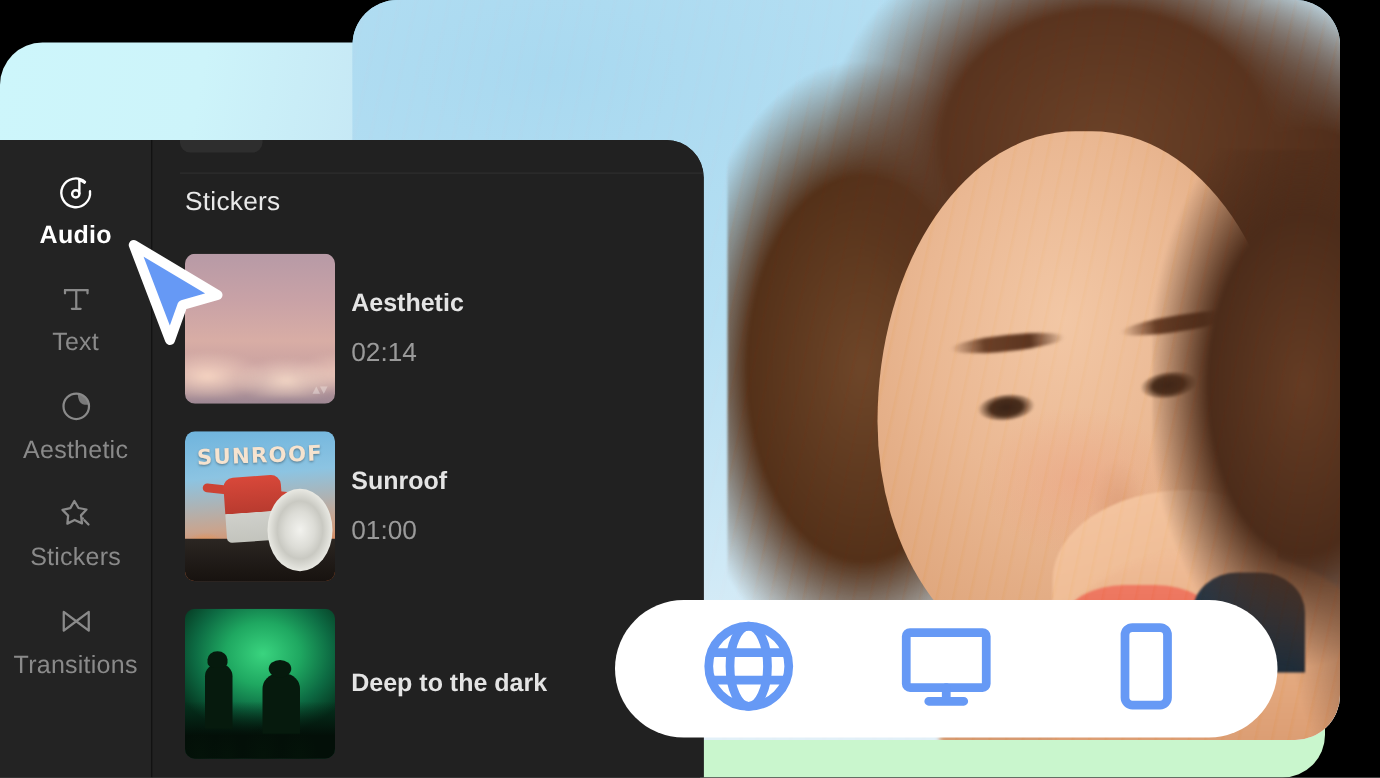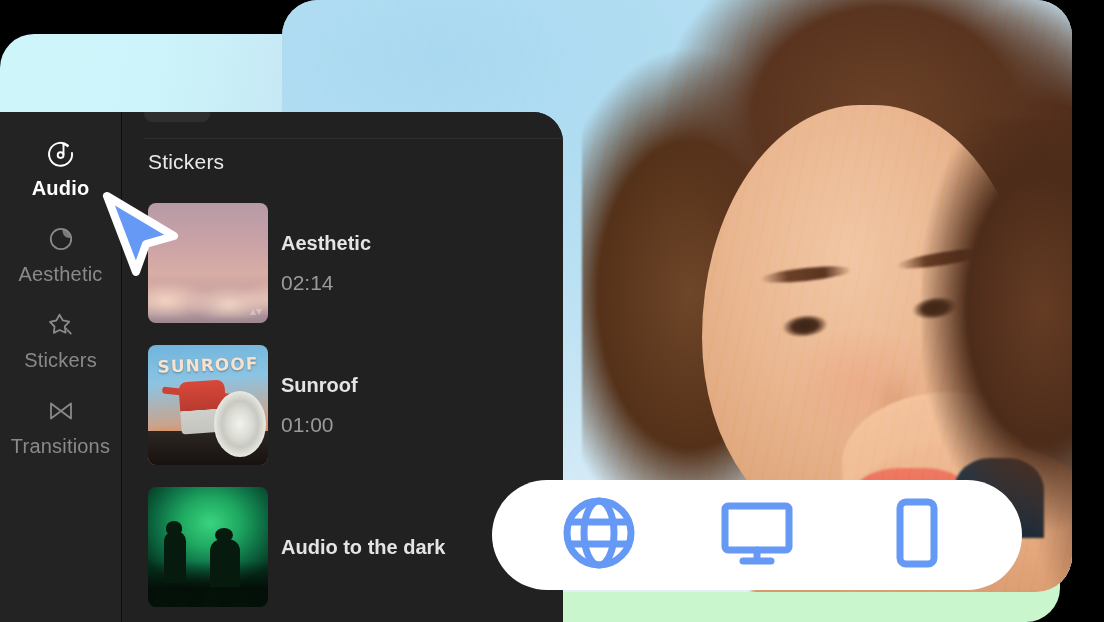--- a/index.html
+++ b/index.html
@@ -274,20 +274,29 @@
           <svg viewBox="0 0 30 30" width="30" height="30" fill="none">
             <path d="M22 7.5A11.5 11.5 0 1 0 26 15" stroke="#ffffff" stroke-width="1.9" stroke-linecap="round"></path>
             <path d="M17.5 6.2v10.4" stroke="#ffffff" stroke-width="1.9" stroke-linecap="round"></path>
             <circle cx="14.6" cy="17.1" r="2.9" stroke="#ffffff" stroke-width="1.9"></circle>
             <path d="M17.5 6.2c1.6.2 3 .9 4 2" stroke="#ffffff" stroke-width="1.9" stroke-linecap="round"></path>
           </svg>
         </span>
         <span class="lbl">Audio</span>
       </div>
 
+      <div class="rail-item">
+        <span class="ico">
+          <svg viewBox="0 0 30 30" width="30" height="30" fill="none">
+            <path d="M6 8h18M15 8v15" stroke="#8a8a8a" stroke-width="1.8" stroke-linecap="round"></path>
+            <path d="M6 8v2.6M24 8v2.6M11.5 23h7" stroke="#8a8a8a" stroke-width="1.8" stroke-linecap="round"></path>
+          </svg>
+        </span>
+        <span class="lbl">Text</span>
+      </div>
 
       <div class="rail-item">
         <span class="ico">
           <svg viewBox="0 0 30 30" width="30" height="30" fill="none">
             <circle cx="15" cy="15" r="10.2" stroke="#8a8a8a" stroke-width="1.8"></circle>
             <path d="M25 13.8a10.2 10.2 0 0 0-8.8-8.7c.3 4 1.3 7 4 8.2 1.4.6 3 .7 4.8.5z" fill="#8a8a8a" opacity=".85"></path>
           </svg>
         </span>
         <span class="lbl">Aesthetic</span>
       </div>
@@ -353,21 +362,21 @@
 
         <div class="track">
           <div class="thumb">
             <div class="art-dark">
               <div class="crowd"></div>
               <div class="fig1"></div>
               <div class="fig2"></div>
             </div>
           </div>
           <div class="track-meta">
-            <div class="track-name">Audio to the dark</div>
+            <div class="track-name">Deep to the dark</div>
           </div>
         </div>
 
       </div>
     </div>
   </div>
 
   <div class="device-bar">
 
     <div class="device-btn">

